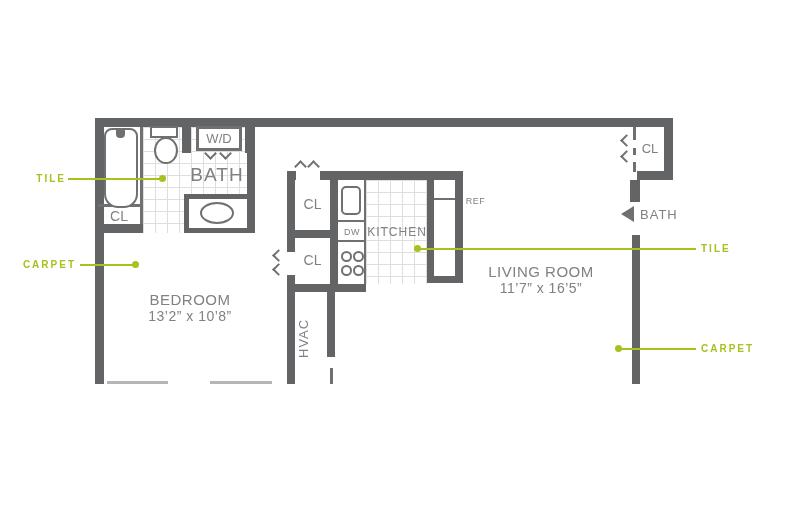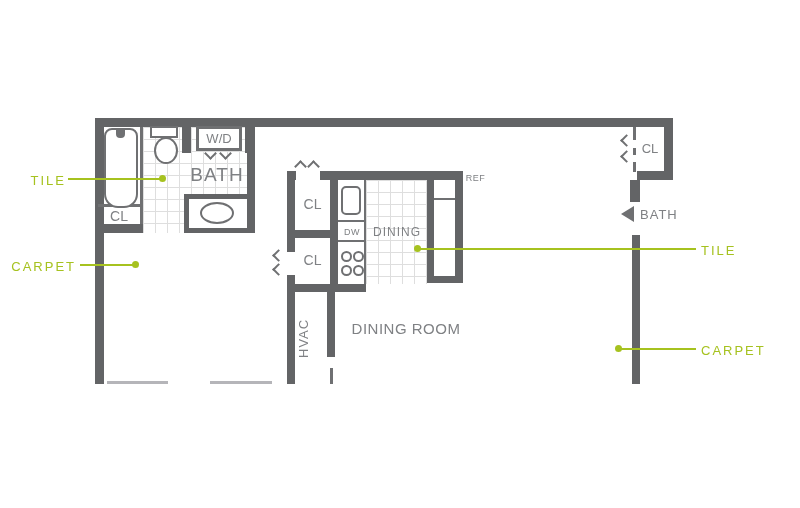--- a/index.html
+++ b/index.html
@@ -26,21 +26,21 @@
   .room-dims{font-size:14px;letter-spacing:0.5px;line-height:16px;}
   .small-lbl{font-size:14px;}
   .tiny-lbl{font-size:9px;letter-spacing:0.5px;}
   .chev{position:absolute;width:9px;height:9px;border-left:2px solid var(--fix);
         border-bottom:2px solid var(--fix);z-index:4;box-sizing:border-box;}
   .chev-v{transform:rotate(-45deg);}
   .chev-l{transform:rotate(45deg);}
   .chev-u{transform:rotate(135deg);}
   .gline{position:absolute;height:2px;background:var(--grn);z-index:5;}
   .gdot{position:absolute;width:7px;height:7px;border-radius:50%;background:var(--grn);z-index:5;}
-  .glbl{position:absolute;color:var(--grn);font-size:13px;font-weight:normal;
+  .glbl{position:absolute;color:var(--grn);font-size:10px;font-weight:bold;
         letter-spacing:2px;z-index:5;}
   .vert{writing-mode:vertical-rl;transform:rotate(180deg);}
   .tri-left{position:absolute;width:0;height:0;border-top:8px solid transparent;
         border-bottom:8px solid transparent;border-right:13px solid var(--fix);z-index:4;}
 </style>
 </head>
 <body>
 
 <div class="plan">
 
@@ -115,31 +115,38 @@
   <div class="thin" style="left:364px;top:180px;width:2px;height:104px;"></div>
   <div class="thin" style="left:338px;top:220px;width:28px;height:2px;"></div>
   <div class="thin" style="left:338px;top:240px;width:28px;height:2px;"></div>
   <div class="fixture" style="left:341px;top:186px;width:20px;height:29px;border-radius:5px;"></div>
   <div class="lbl tiny-lbl" style="left:338px;top:227px;width:28px;">DW</div>
   <div class="fixture" style="left:341px;top:251px;width:11px;height:11px;border-radius:50%;"></div>
   <div class="fixture" style="left:353px;top:251px;width:11px;height:11px;border-radius:50%;"></div>
   <div class="fixture" style="left:341px;top:265px;width:11px;height:11px;border-radius:50%;"></div>
   <div class="fixture" style="left:353px;top:265px;width:11px;height:11px;border-radius:50%;"></div>
   <div class="thin" style="left:434px;top:198px;width:21px;height:2px;"></div>
-  <div class="lbl tiny-lbl" style="left:434px;top:173px;width:21px;padding-left:31px;">REF</div>
+  <div class="lbl tiny-lbl" style="left:434px;top:196px;width:21px;padding-left:31px;">REF</div>
 
   <div class="chev chev-u" style="left:296px;top:162px;"></div>
   <div class="chev chev-u" style="left:309px;top:162px;"></div>
   <div class="chev chev-l" style="left:274px;top:251px;"></div>
   <div class="chev chev-l" style="left:274px;top:265px;"></div>
 
+  <div class="lbl" style="left:110px;top:291px;width:160px;">
+    <div class="room-name">BEDROOM</div>
+    <div class="room-dims">13’2” x 10’8”</div>
+  </div>
   <div class="lbl" style="left:326px;top:320px;width:160px;">
-    <div class="room-name">DINING ROOM</div>
   </div>
-  <div class="lbl" style="left:363px;top:225px;width:68px;font-size:12px;letter-spacing:1px;">DINING</div>
+  <div class="lbl" style="left:461px;top:263px;width:160px;">
+    <div class="room-name">LIVING ROOM</div>
+    <div class="room-dims">11’7” x 16’5”</div>
+  </div>
+  <div class="lbl" style="left:363px;top:225px;width:68px;font-size:12px;letter-spacing:1px;">KITCHEN</div>
   <div class="lbl" style="left:177px;top:164px;width:80px;font-size:19px;letter-spacing:1px;">BATH</div>
   <div class="lbl vert" style="left:296px;top:310px;width:26px;height:56px;font-size:13px;letter-spacing:1px;">HVAC</div>
   <div class="lbl small-lbl" style="left:98px;top:208px;width:42px;">CL</div>
   <div class="lbl small-lbl" style="left:295px;top:196px;width:35px;">CL</div>
   <div class="lbl small-lbl" style="left:295px;top:252px;width:35px;">CL</div>
   <div class="lbl" style="left:636px;top:141px;width:28px;font-size:13px;">CL</div>
 
   <div class="tri-left" style="left:621px;top:206px;"></div>
   <div class="lbl" style="left:640px;top:207px;width:60px;text-align:left;font-size:13px;letter-spacing:1px;">BATH</div>
 

